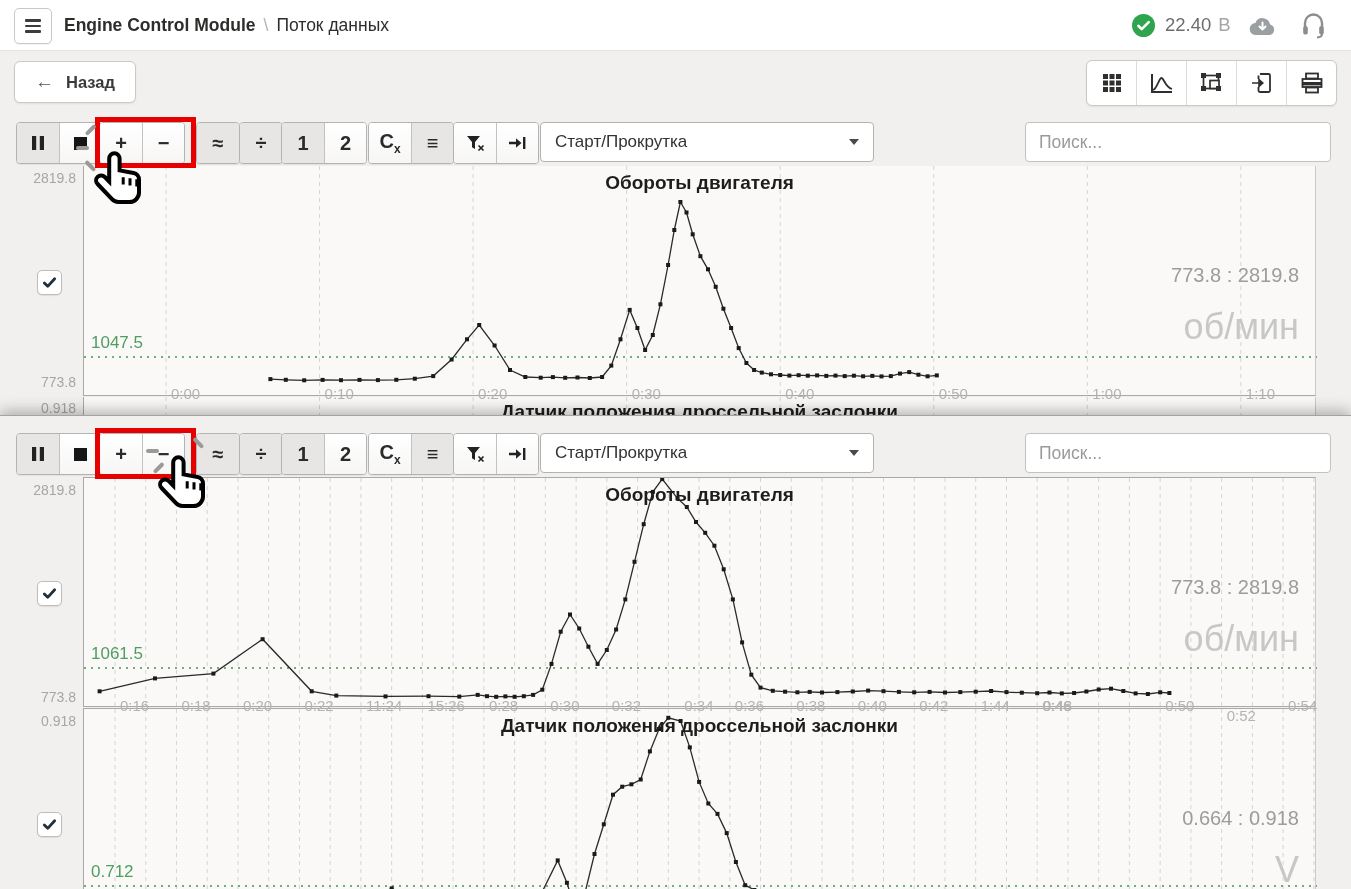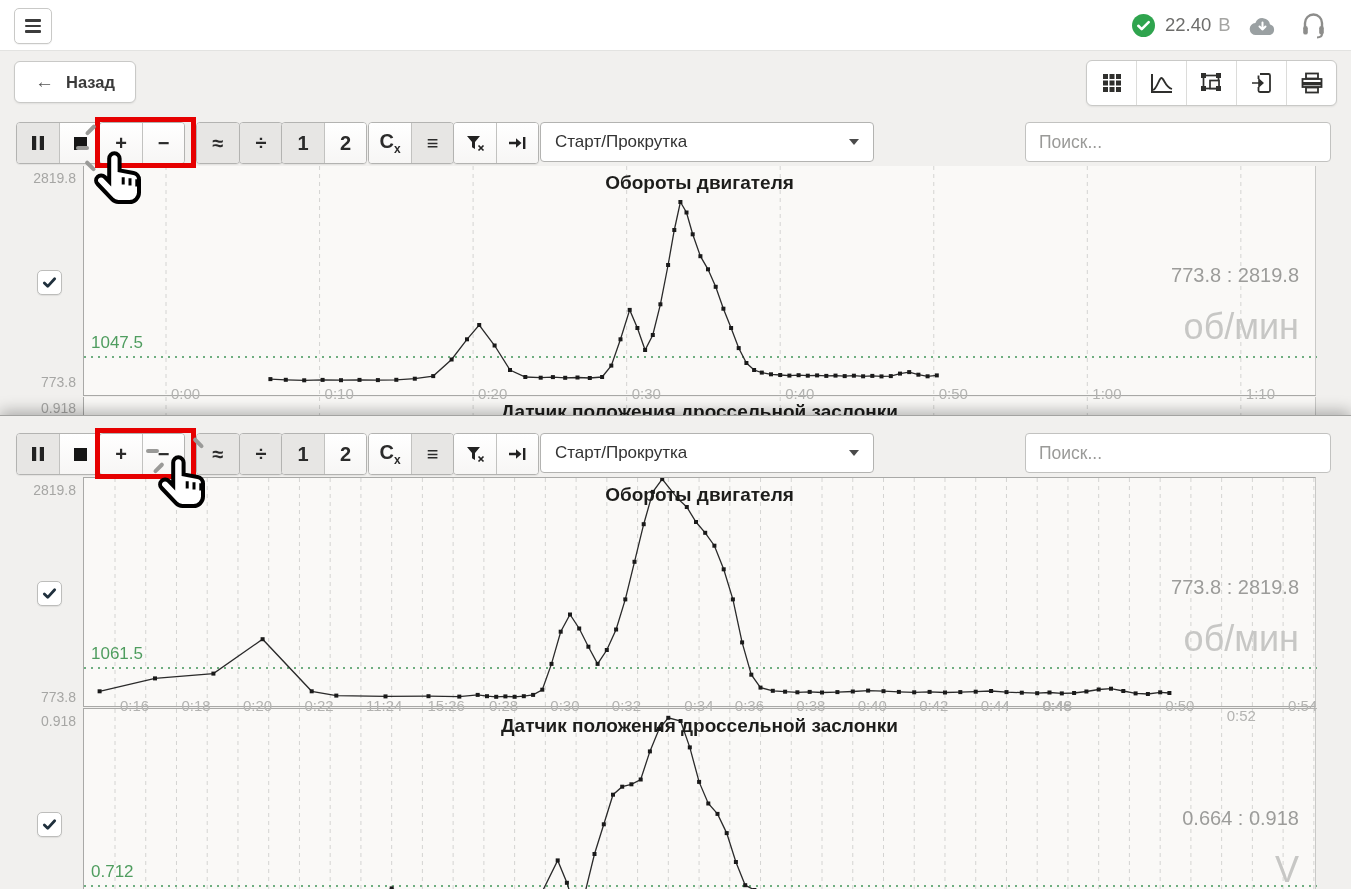--- a/index.html
+++ b/index.html
@@ -68,20 +68,25 @@
 <body>
 
 <div id="app">
 
   <div class="topbar">
     <div class="hamb">
         <i></i>
         <i></i>
         <i></i>
       </div>
+    <div class="title">
+      <span class="t-main">Engine Control Module</span>
+      <span class="t-sep">\</span>
+      <span class="t-sub">Поток данных</span>
+    </div>
     <div class="chk">
       <svg width="23" height="23" viewBox="0 0 23 23">
           <path d="M6.3 11.8l3.4 3.3 7-7" fill="none" stroke="#fff" stroke-width="2.6" stroke-linecap="round" stroke-linejoin="round"></path>
         </svg>
     </div>
     <div class="volt">
       <span>22.40</span>
       <span class="u">В</span>
     </div>
     <div class="hicon" style="left:1249px;top:15px">
@@ -488,21 +493,21 @@
           <div class="ticklab" style="left: 281.92px; top: 219px;">11:24</div>
           <div class="ticklab" style="left: 343.4px; top: 219px;">15:26</div>
           <div class="ticklab" style="left: 404.88px; top: 219px;">0:28</div>
           <div class="ticklab" style="left: 466.36px; top: 219px;">0:30</div>
           <div class="ticklab" style="left: 527.84px; top: 219px;">0:32</div>
           <div class="ticklab" style="left: 589.32px; top: 219px; margin-left: 11px;">0:34</div>
           <div class="ticklab" style="left: 650.8px; top: 219px;">0:36</div>
           <div class="ticklab" style="left: 712.28px; top: 219px;">0:38</div>
           <div class="ticklab" style="left: 773.76px; top: 219px;">0:40</div>
           <div class="ticklab" style="left: 835.24px; top: 219px;">0:42</div>
-          <div class="ticklab" style="left: 896.72px; top: 219px;">0:44</div>
+          <div class="ticklab" style="left: 896.72px; top: 219px;">1:44</div>
           <div class="ticklab" style="left: 958.2px; top: 219px;">0:46</div>
           <div class="ticklab" style="left: 959px; top: 219px;">0:48</div>
           <div class="ticklab" style="left: 1081.16px; top: 219px;">0:50</div>
           <div class="ticklab" style="left: 1142.64px; top: 229px;">0:52</div>
           <div class="ticklab" style="left: 1204.12px; top: 219px;">0:54</div>
           <div class="ctitle" style="top: 6px;">Обороты двигателя</div>
           <div class="rangelab" style="top: 98px;">773.8 : 2819.8</div>
           <div class="unitlab" style="top: 140px;">об/мин</div>
         </div>
       </div>

